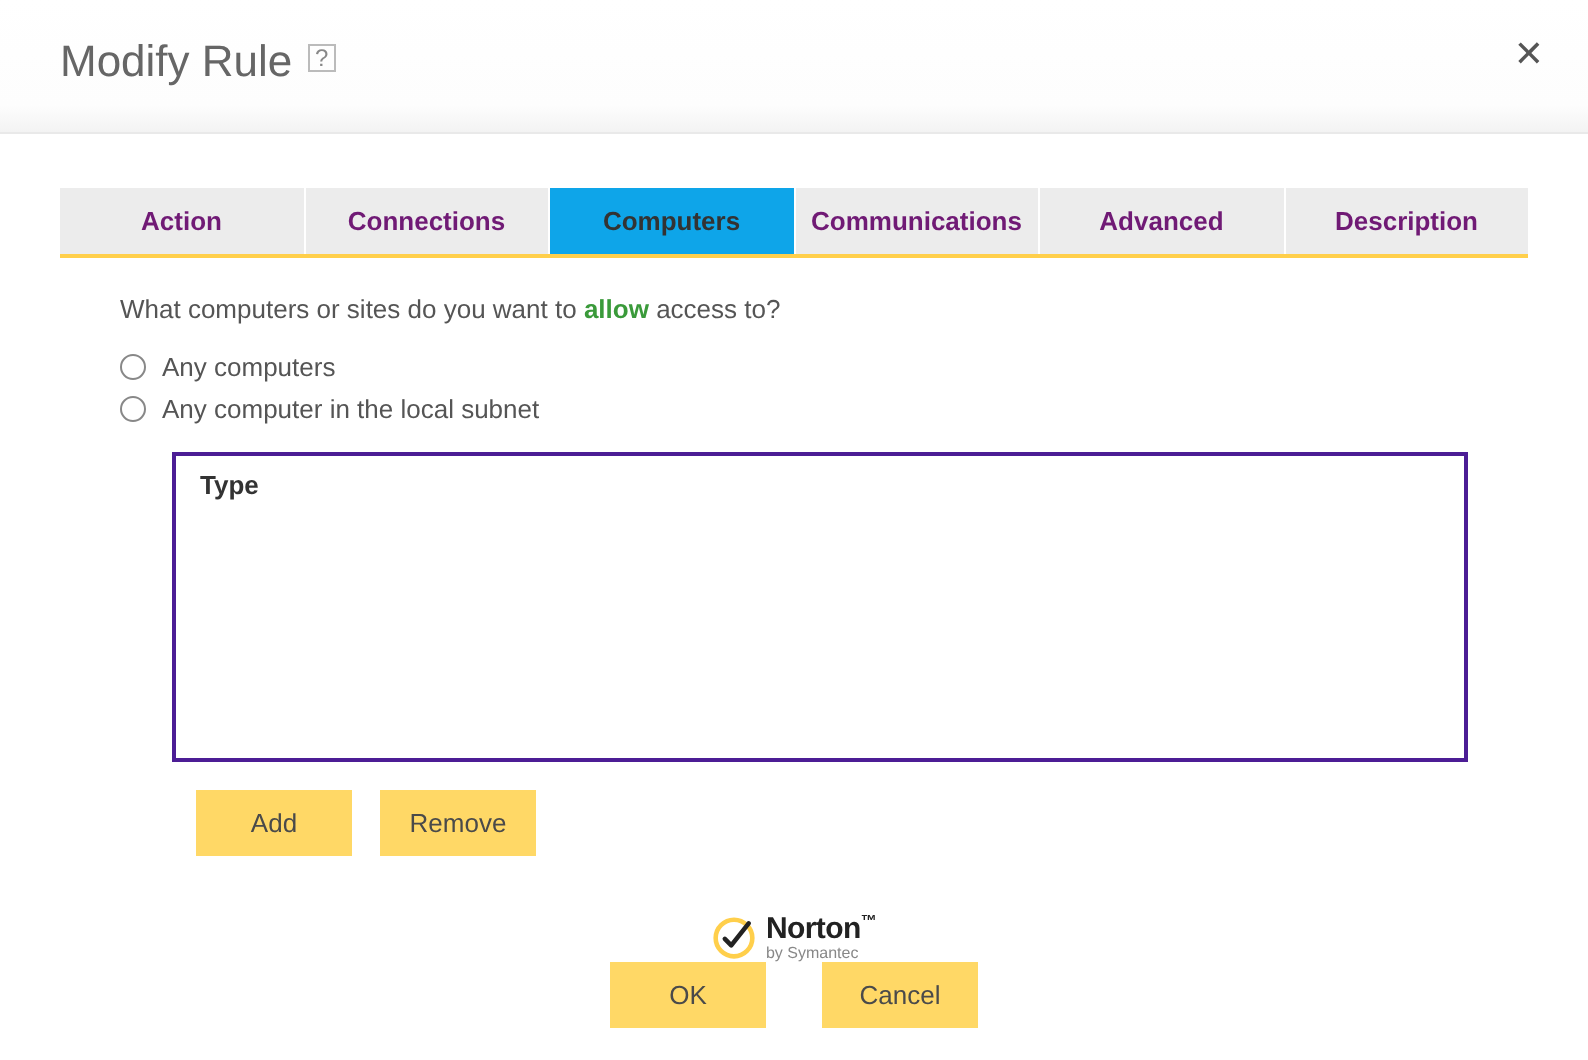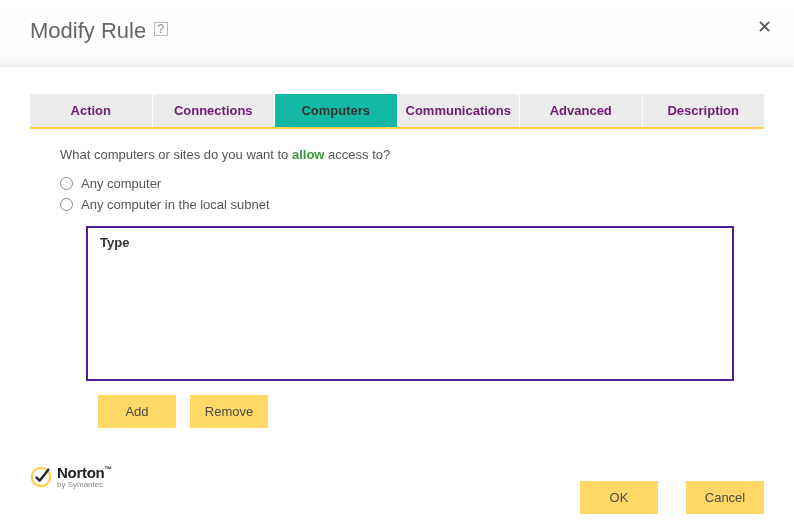--- a/index.html
+++ b/index.html
@@ -59,21 +59,21 @@
     padding: 9px 0;
     background: #ececec;
     color: #701a75;
     font-size: 13px;
     font-weight: 600;
     cursor: pointer;
     border-right: 1px solid #fff;
   }
   .tab:last-child { border-right: none; }
   .tab.active {
-    background: #14b8a6;
+    background: #0ea5e9;
     color: #333;
   }
   .content {
     padding: 18px 60px 0 60px;
   }
   .prompt {
     color: #555;
     margin-bottom: 14px;
     font-size: 13px;
   }
@@ -152,20 +152,21 @@
   }
   .footer {
     position: absolute;
     bottom: 0;
     left: 0;
     right: 0;
     padding: 12px 30px 16px 30px;
     display: flex;
     align-items: center;
     justify-content: space-between;
+    flex-direction: column;
   }
   .logo {
     display: flex;
     align-items: center;
     gap: 5px;
   }
   .logo-check {
     width: 22px;
     height: 22px;
     flex-shrink: 0;
@@ -183,21 +184,20 @@
   }
   .logo-tm { font-size: 8px; vertical-align: super; }
   .logo-sub {
     font-size: 8px;
     color: #888;
     margin-top: 1px;
   }
   .footer-btns {
     display: flex;
     gap: 28px;
-    margin-top: 41px;
   }
 </style>
 </head>
 <body>
 
 <div class="header">
   <span class="title">Modify Rule</span>
   <span class="help-box">?</span>
   <span class="close-btn">✕</span>
 </div>
@@ -211,21 +211,21 @@
   <div class="tab">Description</div>
 </div>
 
 <div class="content">
   <div class="prompt">
     <span>What computers or sites do you want to </span><span class="allow-word">allow</span><span> access to?</span>
   </div>
 
   <div class="radio-row">
     <span class="radio"></span>
-    <span>Any computer</span>
+    <span>Any computers</span>
   </div>
   <div class="radio-row">
     <span class="radio"></span>
     <span>Any computer in the local subnet</span>
   </div>
 
   <div class="list-box">
     <div class="list-header">
       <div class="col-type">Type</div>
     </div>

